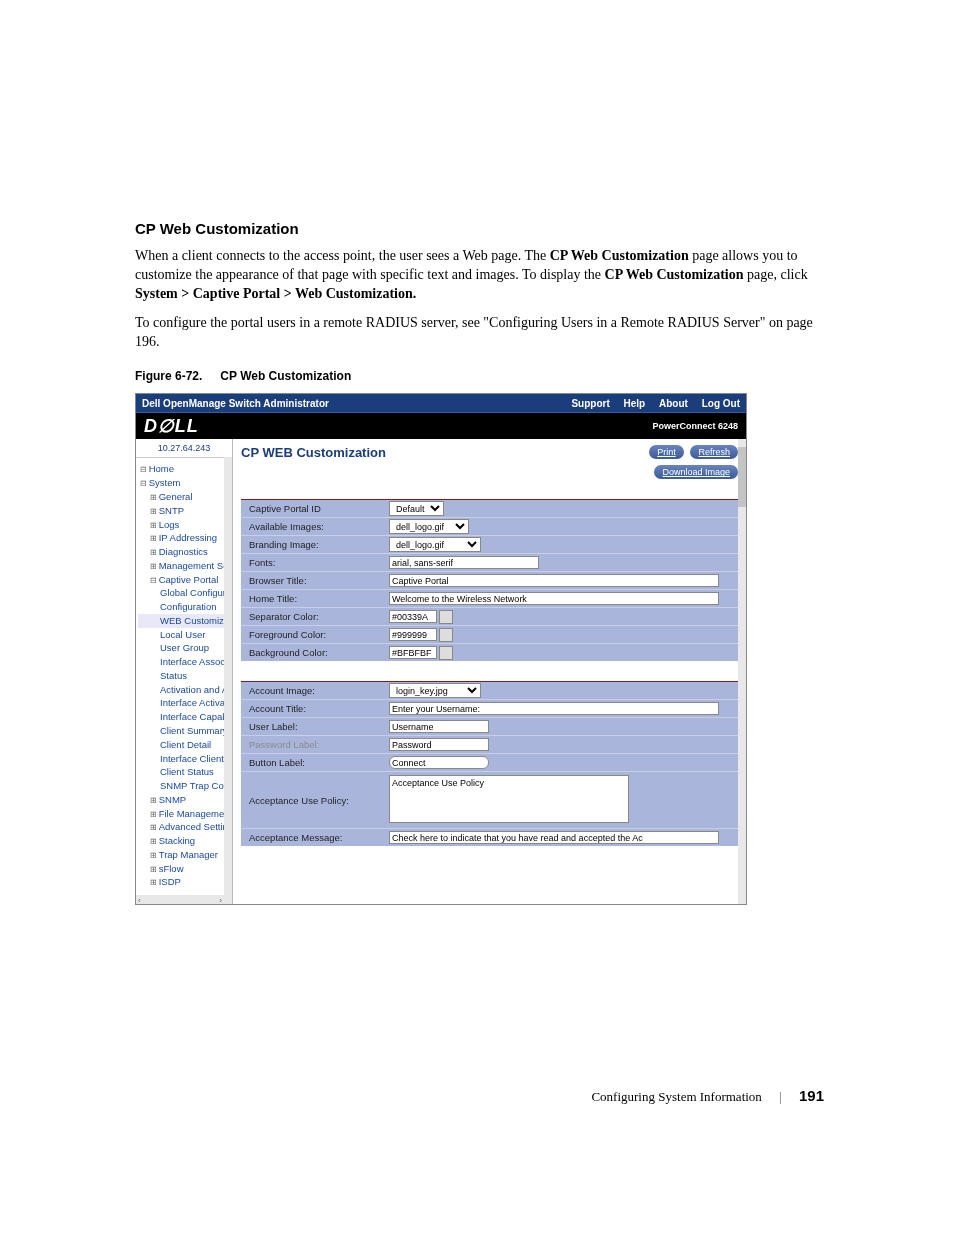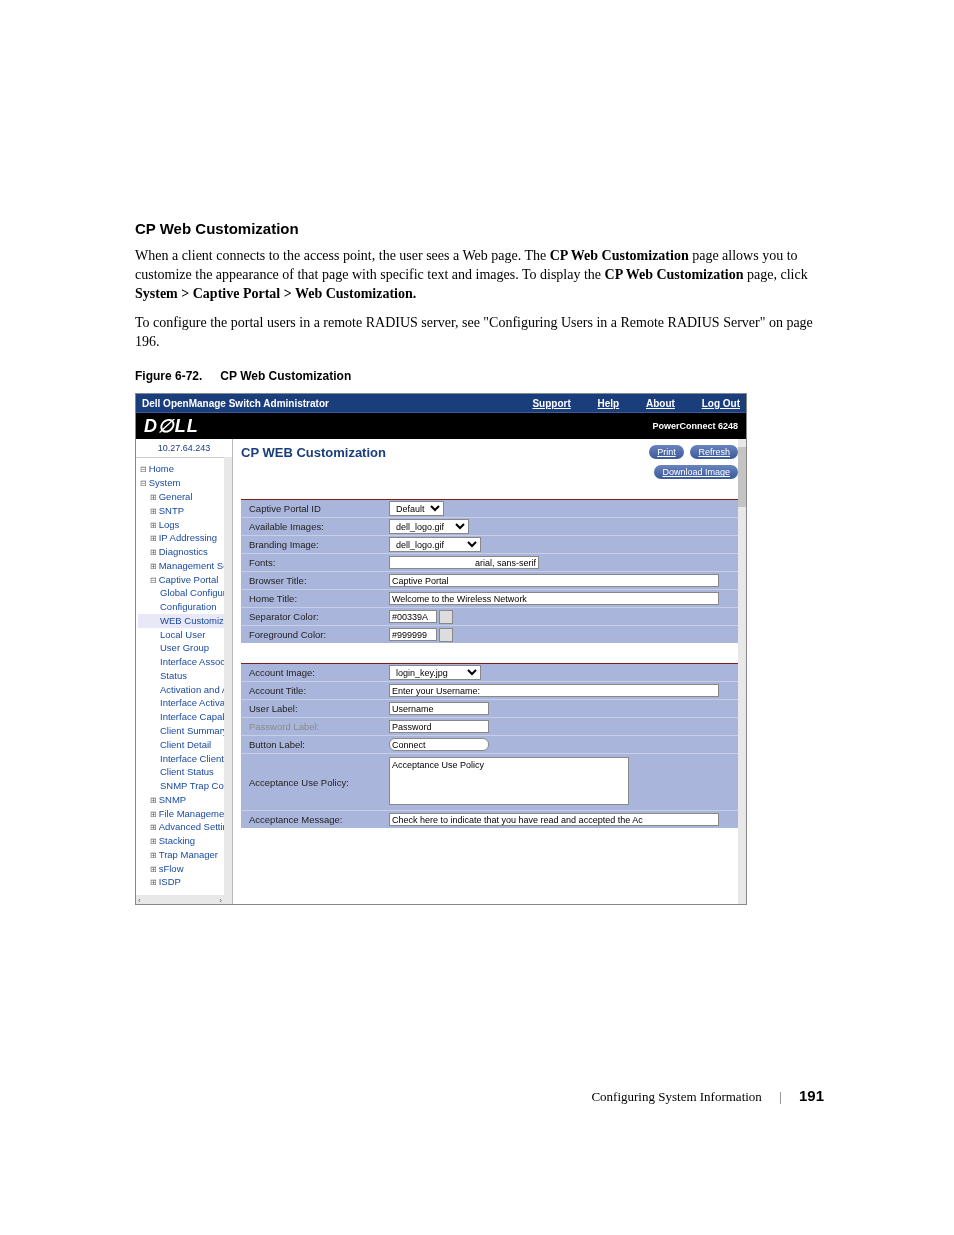--- a/index.html
+++ b/index.html
@@ -4,21 +4,21 @@
 <style>
 body { margin:0; background:#fff; font-family:Georgia, serif; color:#000; width:954px; }
 .page { padding:220px 130px 0 135px; box-sizing:border-box; width:954px; height:1235px; position:relative; }
 h3.section-title { font-family:Arial,Helvetica,sans-serif; font-weight:bold; font-size:15px; margin:0 0 10px 0; }
 p.body { font-size:14px; line-height:1.35; margin:0 0 10px 0; }
 p.body b { font-weight:bold; }
 .fig-caption { font-family:Arial,Helvetica,sans-serif; font-weight:bold; font-size:12px; margin:18px 0 10px 0; }
 .fig-caption .gap { display:inline-block; width:18px; }
 .screenshot { border:1px solid #888; width:610px; height:510px; font-family:Arial,Helvetica,sans-serif; font-size:10px; color:#000; overflow:hidden; position:relative; background:#fff;}
 .ss-titlebar { background:#1a3d7c; color:#fff; display:flex; justify-content:space-between; align-items:center; height:18px; padding:0 6px; font-weight:bold; font-size:10px;}
-.ss-titlebar .links span { margin-left:24px; text-decoration:underline; cursor:default;}
+.ss-titlebar .links span { margin-left:11px; cursor:default;}
 .ss-brand { background:#000000; height:26px; display:flex; justify-content:space-between; align-items:center; padding:0 8px; color:#fff; border-top:1px solid #3a5a99;}
 .ss-brand .logo { font-family:Arial,sans-serif; font-weight:900; font-size:18px; font-style:italic; letter-spacing:1px;}
 .ss-brand .model { font-size:9px; font-weight:bold;}
 .ss-main { display:flex; height:466px;}
 .ss-left { width:96px; border-right:1px solid #bbb; overflow:hidden; position:relative; background:#fff;}
 .ss-ip { background:#fff; text-align:center; color:#1a3d7c; font-size:9px; padding:4px 0; border-bottom:1px solid #ccc;}
 .tree { font-size:9.5px; color:#1a4aa0; padding:4px 2px 0 2px; line-height:1.45;}
 .tree div { white-space:nowrap; overflow:hidden; text-overflow:clip;}
 .tree .l1{padding-left:2px;} .tree .l2{padding-left:12px;} .tree .l3{padding-left:22px;}
 .tree .sel { background:#e8e8f7;}
@@ -141,37 +141,41 @@
             <div class="frow">
                 <div class="fcell-l">Available Images:</div>
                 <div class="fcell-r"><select style="width:80px;"><option>dell_logo.gif</option></select></div>
               </div>
             <div class="frow">
                 <div class="fcell-l">Branding Image:</div>
                 <div class="fcell-r"><select style="width:92px;"><option>dell_logo.gif</option></select></div>
               </div>
             <div class="frow">
                 <div class="fcell-l">Fonts:</div>
-                <div class="fcell-r"><input type="text" style="width: 150px; text-align: right;" value="arial, sans-serif"></div>
+                <div class="fcell-r"><input type="text" style="width: 150px;" value="arial, sans-serif"></div>
               </div>
             <div class="frow">
                 <div class="fcell-l">Browser Title:</div>
                 <div class="fcell-r"><input type="text" style="width: 330px;" value="Captive Portal"></div>
               </div>
             <div class="frow">
                 <div class="fcell-l">Home Title:</div>
                 <div class="fcell-r"><input type="text" style="width: 330px;" value="Welcome to the Wireless Network"></div>
               </div>
             <div class="frow">
                 <div class="fcell-l">Separator Color:</div>
                 <div class="fcell-r"><input type="text" style="width: 48px;" value="#00339A"><span class="swatch"></span></div>
               </div>
             <div class="frow">
                 <div class="fcell-l">Foreground Color:</div>
                 <div class="fcell-r"><input type="text" style="width: 48px;" value="#999999"><span class="swatch"></span></div>
+              </div>
+            <div class="frow">
+                <div class="fcell-l">Background Color:</div>
+                <div class="fcell-r"><input type="text" style="width: 48px;" value="#BFBFBF"><span class="swatch"></span></div>
               </div>
           </div>
 
           <div class="form-band2">
             <div class="frow">
                 <div class="fcell-l">Account Image:</div>
                 <div class="fcell-r"><select style="width:92px;"><option>login_key.jpg</option></select></div>
               </div>
             <div class="frow">
                 <div class="fcell-l">Account Title:</div>

